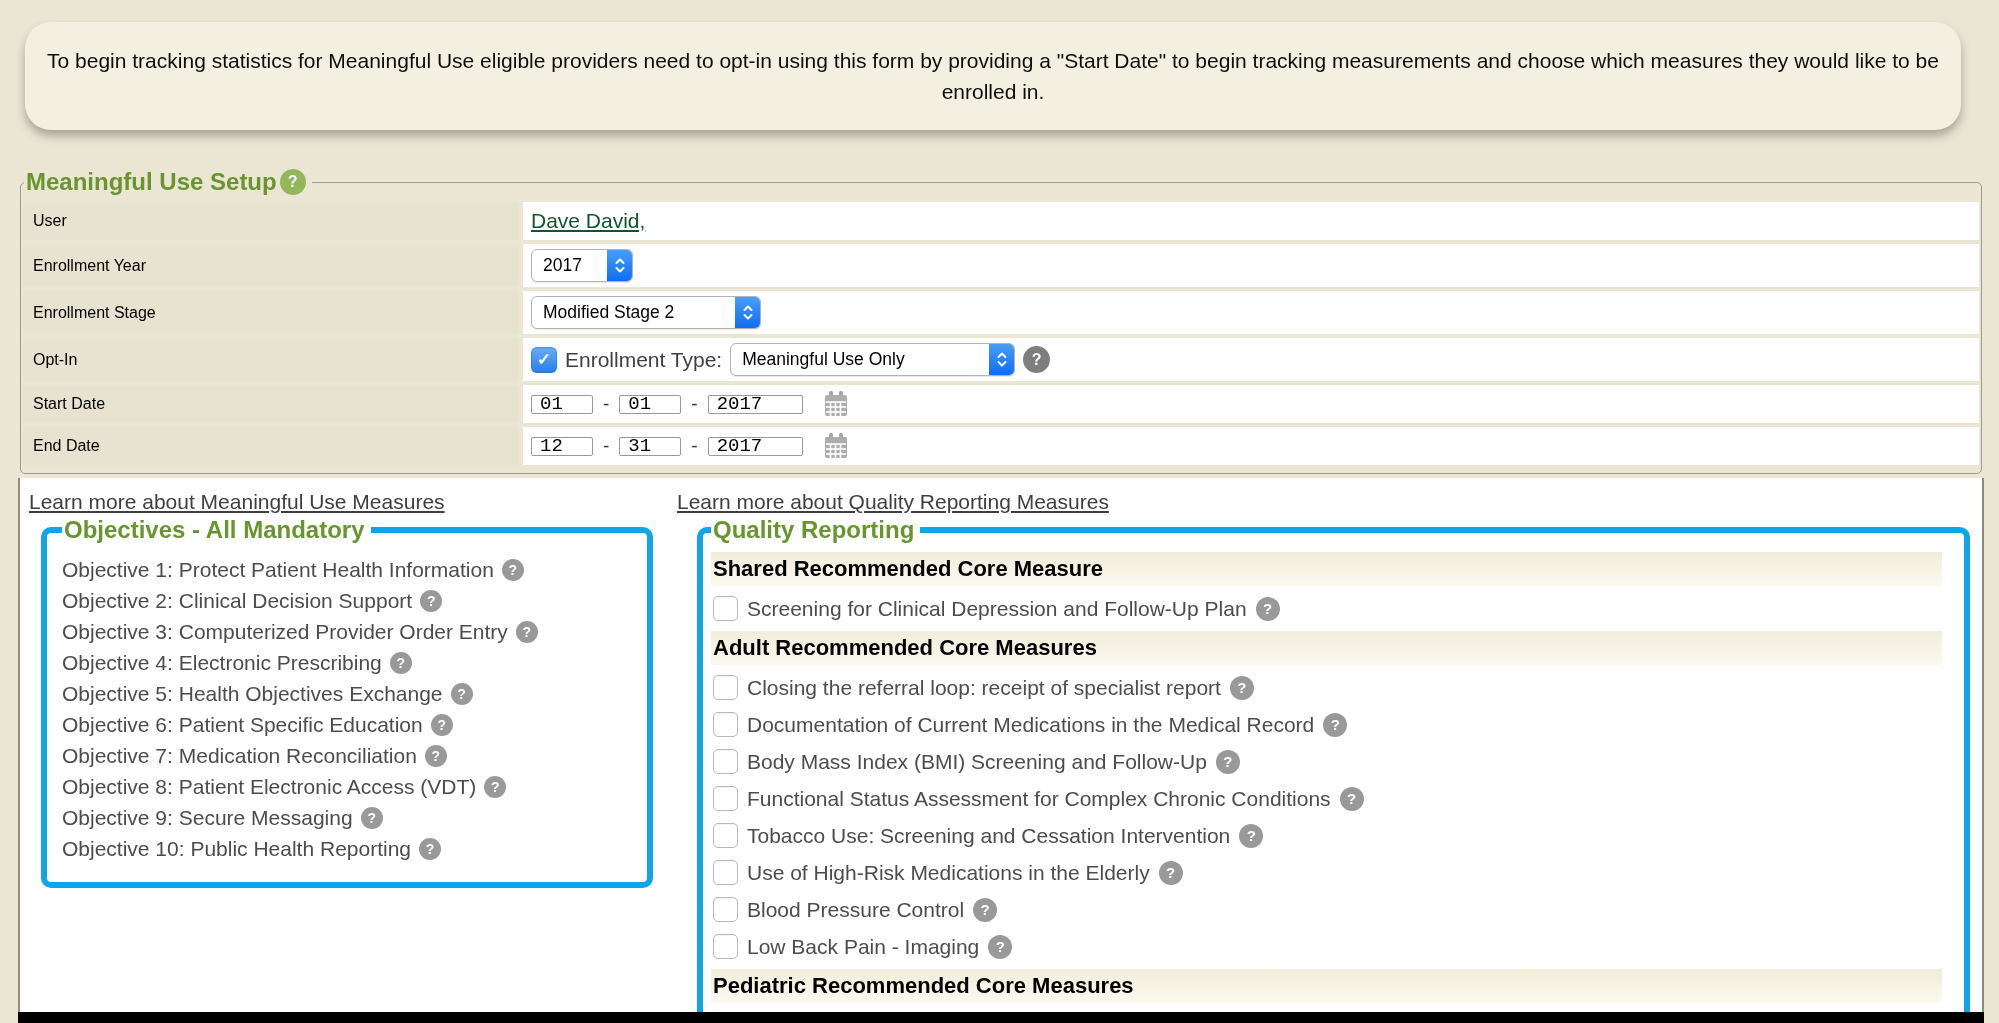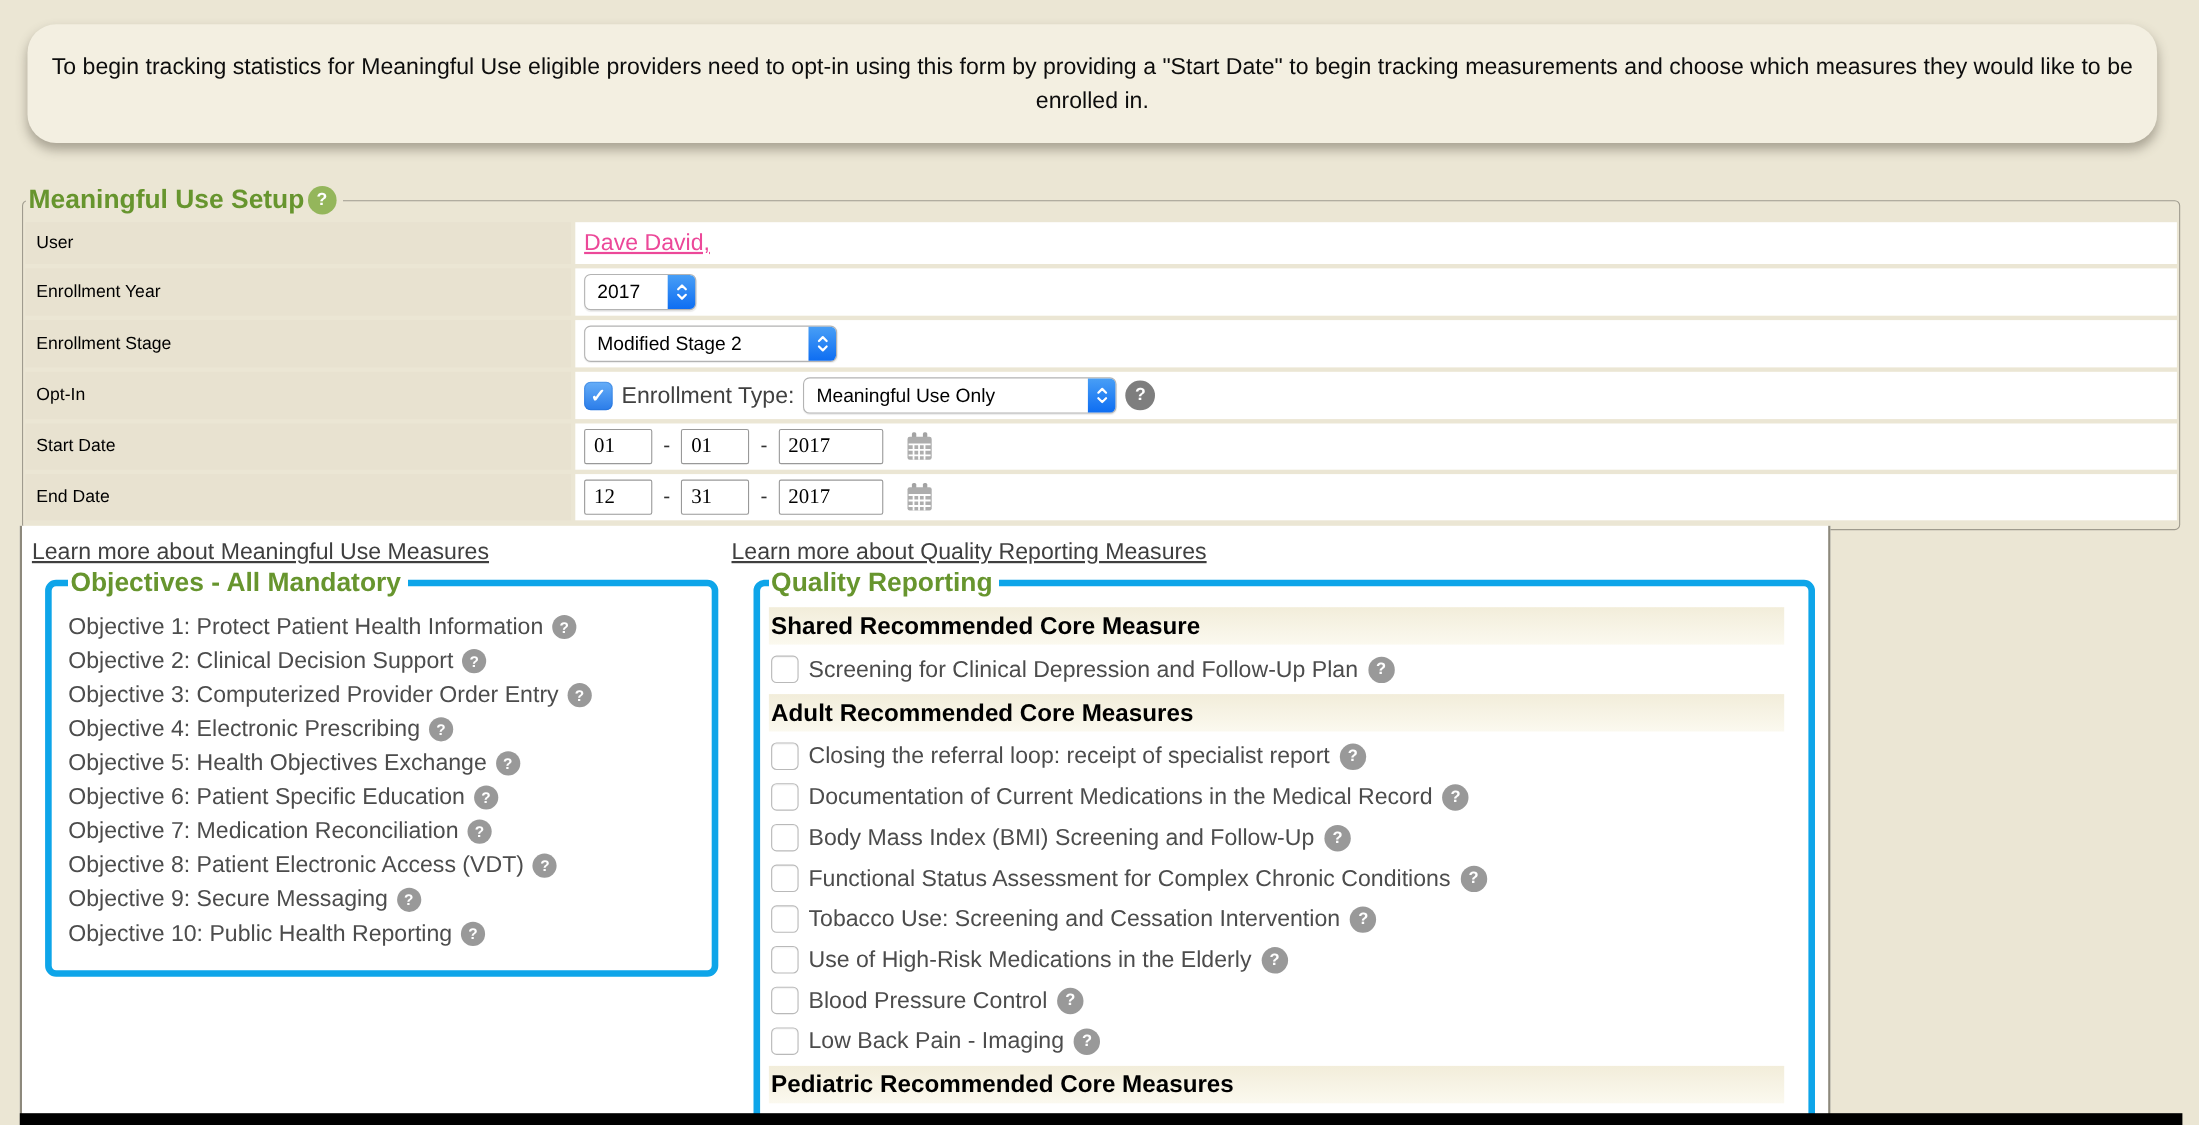--- a/index.html
+++ b/index.html
@@ -42,21 +42,21 @@
     gap:4px;margin:2px 1px 0 1px;
   }
   .mu-label{
     background:#e8e2d0;display:flex;align-items:center;
     font-size:16px;color:#000;padding:5px 10px;
   }
   .mu-value{
     background:#ffffff;display:flex;align-items:center;
     padding:5px 8px;gap:8px;font-size:20px;color:#222;
   }
-  .user-link{color:#ec4899;text-decoration:underline;font-size:21px;cursor:pointer;text-align:right;}
+  .user-link{color:#14532d;text-decoration:underline;font-size:21px;cursor:pointer;text-align:right;}
 
   
   .mac-select{
     display:inline-flex;align-items:stretch;height:31px;
     background:#fff;border:1px solid #b3b3b3;border-radius:6px;
     box-shadow:0 1px 1px rgba(0,0,0,.08);
     overflow:hidden;cursor:pointer;
   }
   .sel-text{
     display:flex;align-items:center;padding:0 12px 0 11px;
@@ -90,35 +90,35 @@
     width:24px;height:24px;border-radius:50%;flex:0 0 auto;
     background:#999999;color:#fff;font-weight:700;font-size:15px;
     display:inline-flex;align-items:center;justify-content:center;
     cursor:pointer;user-select:none;
   }
   .qicon.green{background:#94b65b;width:26px;height:26px;font-size:16px;}
   .qicon.big{background:#7e7e7e;width:27px;height:27px;font-size:16px;}
 
   
   .date-input{
-    height:32px;border:1px solid #999;border-radius:2px;background:#fff;
-    font-family:Liberation Serif, serif;font-size:19px;color:#000;
+    height:19px;border:1px solid #999;border-radius:2px;background:#fff;
+    font-family:Liberation Mono, monospace;font-size:19px;color:#000;
     padding:0 0 0 8px;box-sizing:border-box;outline:none;
   }
   .di-mm,.di-dd{width:62px;}
   .di-yy{width:95px;}
   .date-sep{font-size:19px;color:#333;margin:0 2px;}
   .cal-icon{margin-left:12px;display:inline-flex;cursor:pointer;}
 
   
   .content-box{
-    position:absolute;left:18px;top:478px;width:1646px;height:545px;
+    position:absolute;left:18px;top:478px;width:1966px;height:545px;
     background:#fff;border-left:2px solid #8d897c;border-right:2px solid #8d897c;
     box-sizing:border-box;display:flex;align-items:flex-start;
-    padding:10px 0 0 7px;overflow:hidden;
+    padding:10px 0 0 7px;overflow:hidden;gap:12px;
   }
   .col-left{width:636px;flex:0 0 auto;}
   .col-right{flex:1 1 auto;min-width:0;}
   .learn-link{
     display:inline-block;font-size:21px;color:#3f3f3f;
     text-decoration:underline;margin:2px 0 2px 2px;cursor:pointer;
   }
 
   .panel-fieldset{
     border:6px solid #0ea5e9;border-radius:10px;background:#fff;

